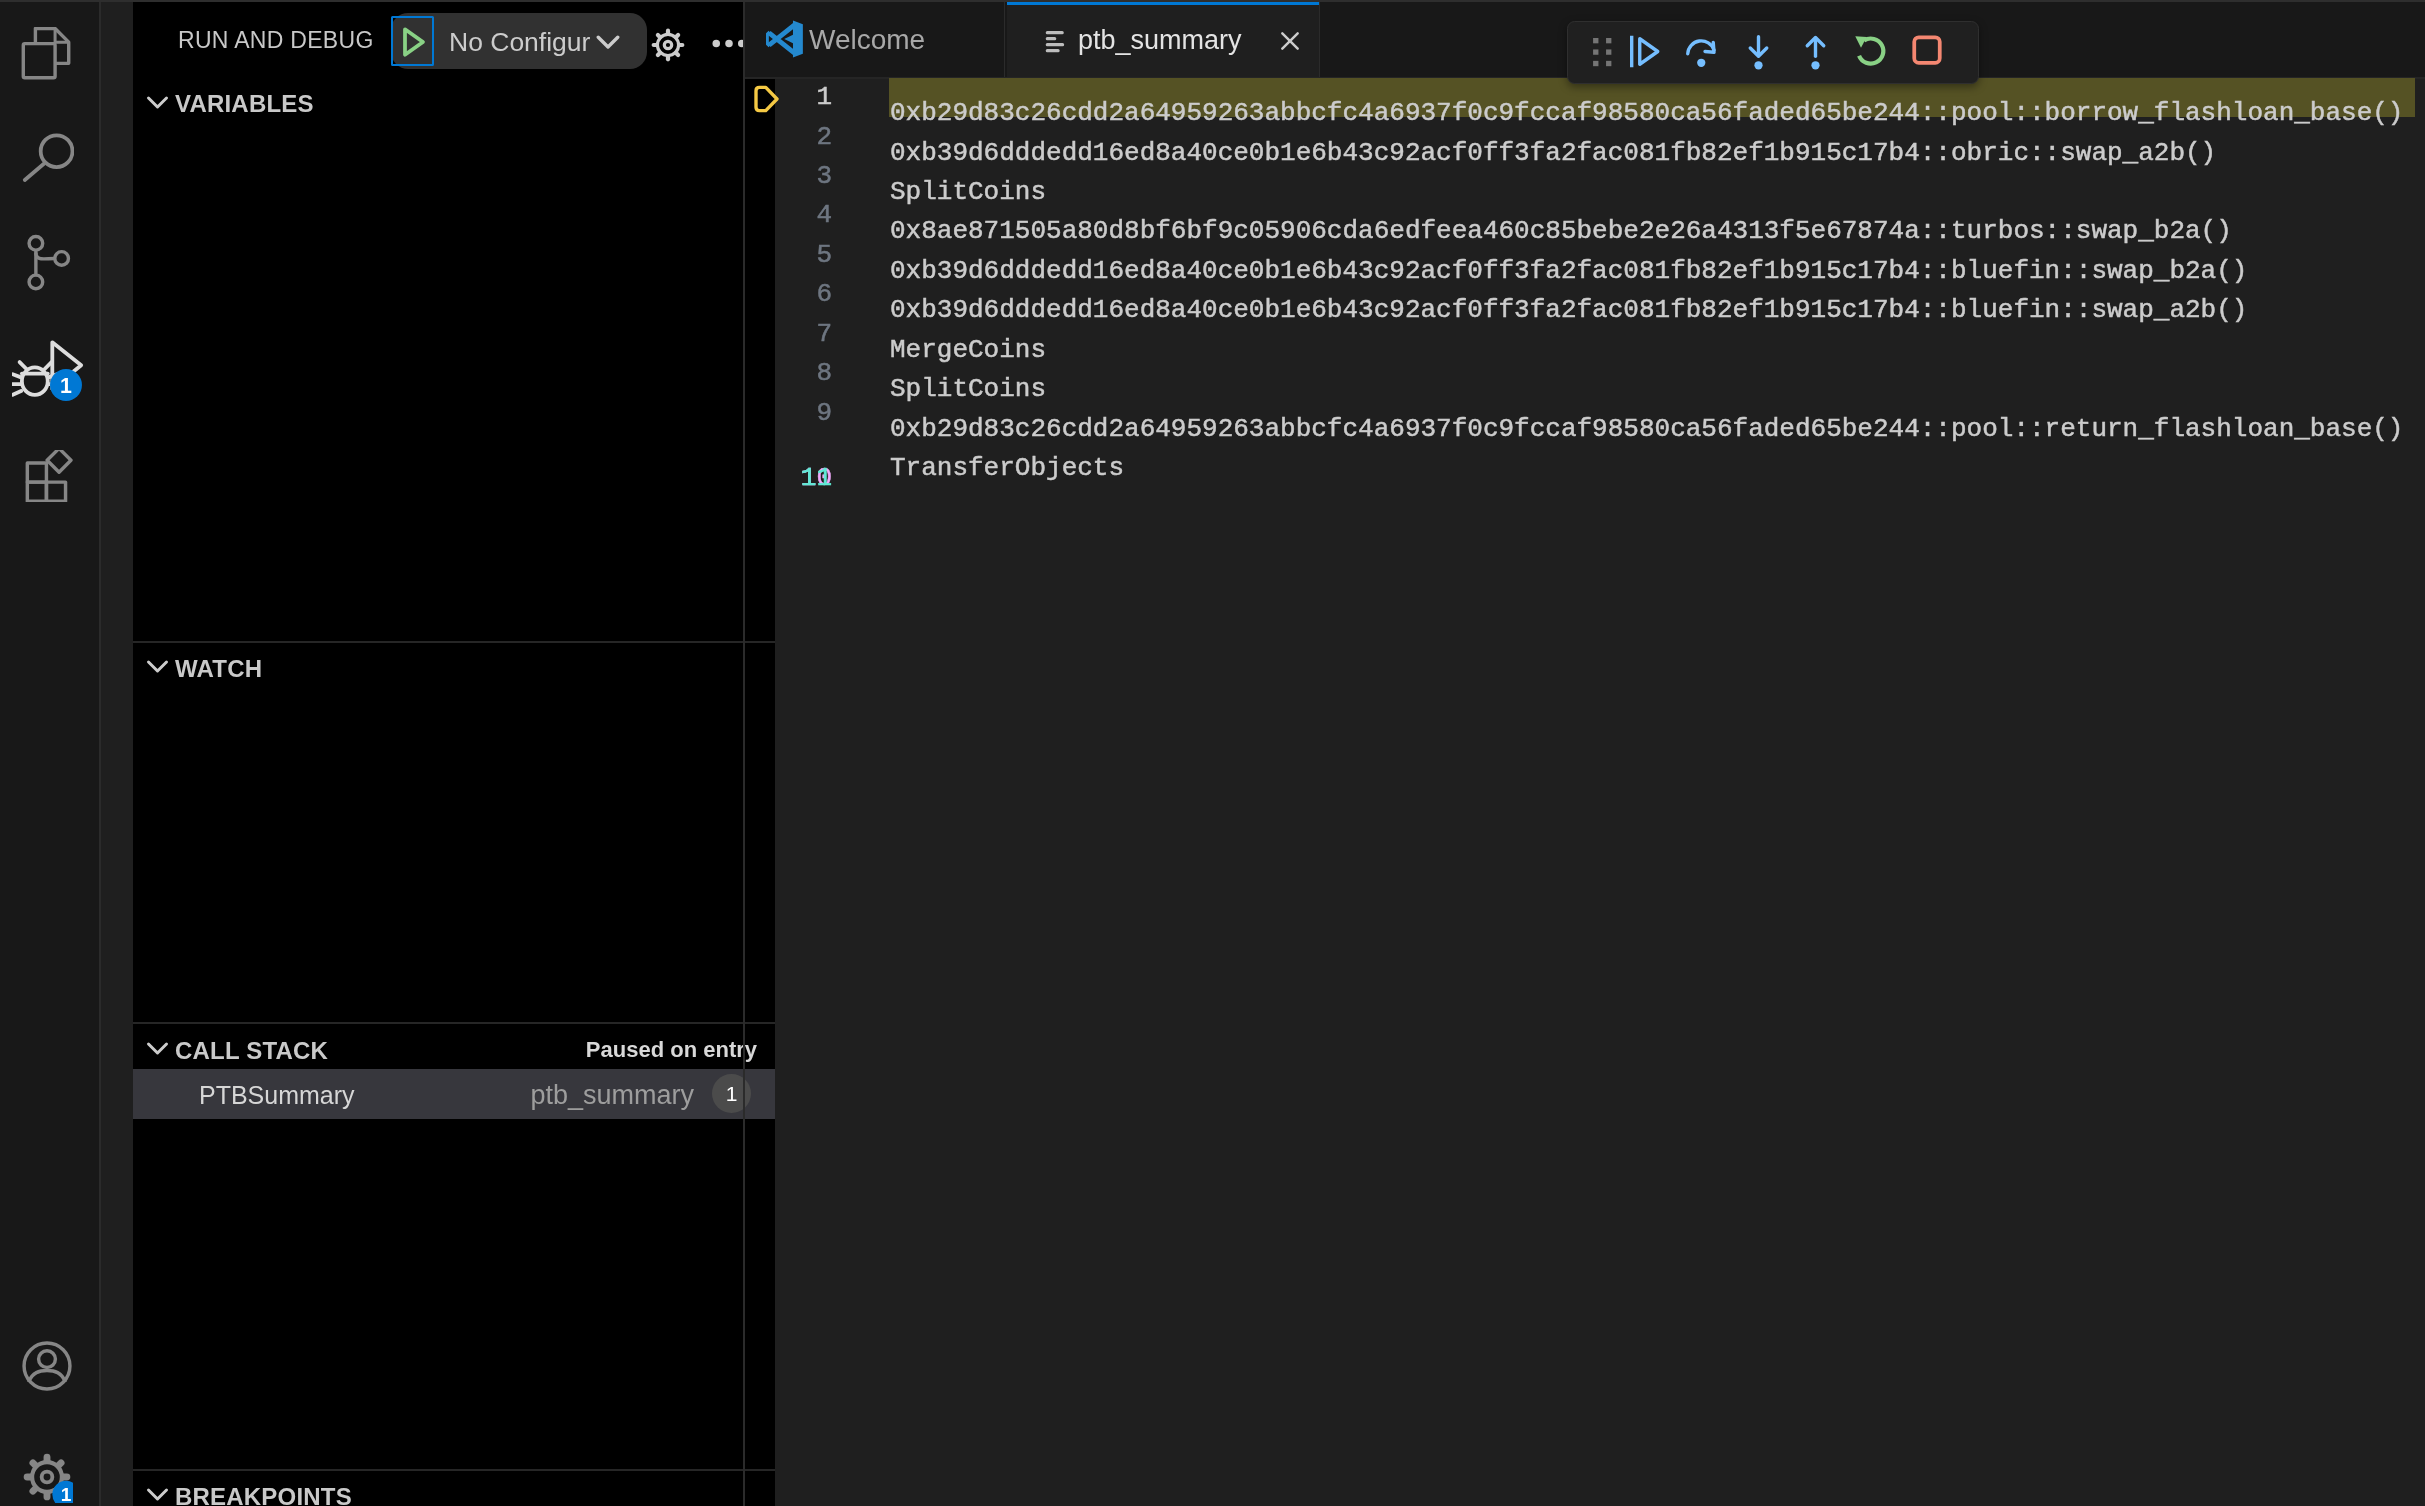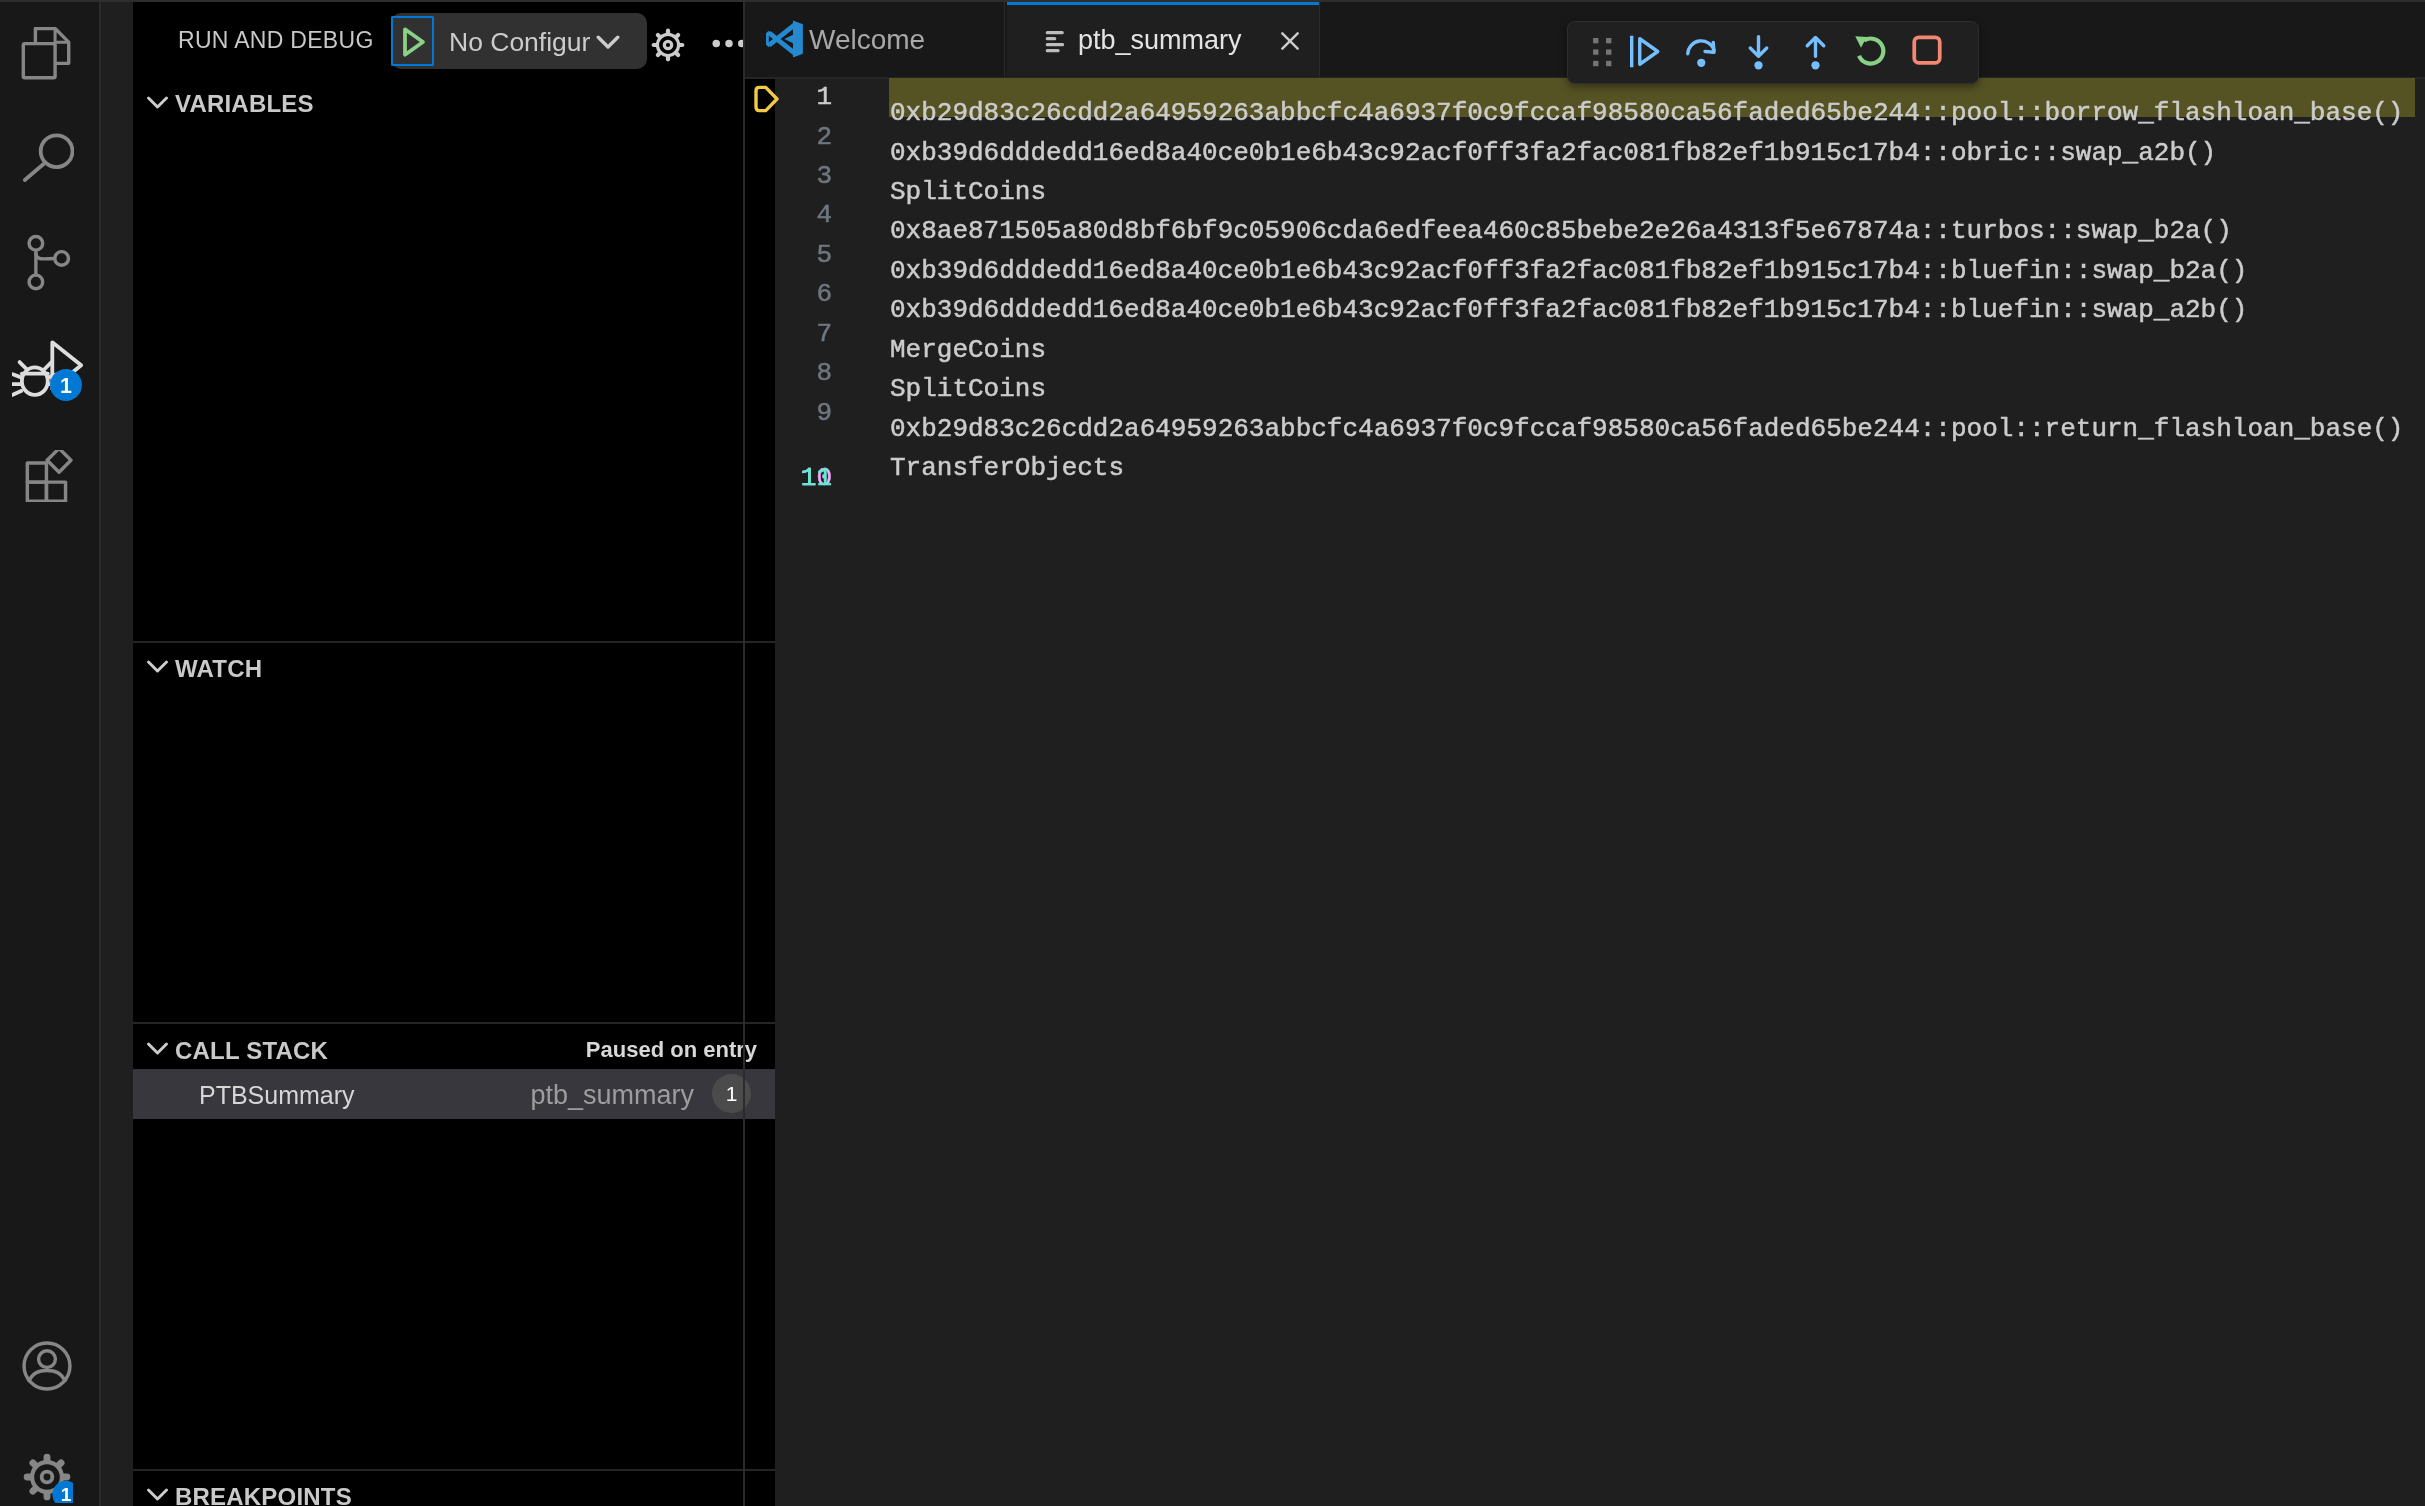--- a/index.html
+++ b/index.html
@@ -7,21 +7,21 @@
   body { font-family:"Liberation Sans", sans-serif; position:relative; }
   .abs { position:absolute; }
   svg { display:block; }
   
   #activitybar { left:0; top:0; width:99px; height:1506px; background:#181818; }
   #actborder { left:99px; top:0; width:1.5px; height:1506px; background:#2b2b2b; }
   
   #sidebar { left:101px; top:0; width:642px; height:1506px; background:#000000;margin-left:32px; }
   #sideborder { left:743px; top:0; width:1.5px; height:1506px; background:#2b2b2b; }
   .side-title { left:45px; top:26.5px; font-size:23px; color:#c8c8c8; letter-spacing:0.3px; }
-  #dropdown { left:258px; top:13px; width:256px; height:56px; background:#313131; border-radius:10px; }
+  #dropdown { left:258px; top:13px; width:256px; height:56px; background:#313131; border-radius:17px; }
   #playbox { left:0px; top:3px; width:43px; height:50px; border:2.3px solid #0078d4; border-radius:1.5px; }
   .dd-label { left:58px; top:14.4px; font-size:26.5px; color:#cccccc; }
   .sect-border { left:0; width:642px; height:1.5px; background:#262626; }
   .sect-head { font-size:24px; font-weight:bold; color:#c9c9c9; letter-spacing:0.2px;text-align:center; }
   #csrow { left:0px; top:1069px; width:642px; height:50px; background:#37373d; }
   
   #tabstrip { left:745px; top:0; width:1681px; height:77px; background:#181818; }
   #tabborder { left:745px; top:77px; width:1681px; height:1.5px; background:#252525; }
   #tab-welcome { left:0px; top:0; width:260px; height:77px; background:#181818; border-right:1.5px solid #2b2b2b; }
   #tab-active { left:262px; top:0; width:313px; height:77px; background:#1f1f1f; border-right:1.5px solid #2b2b2b; }

